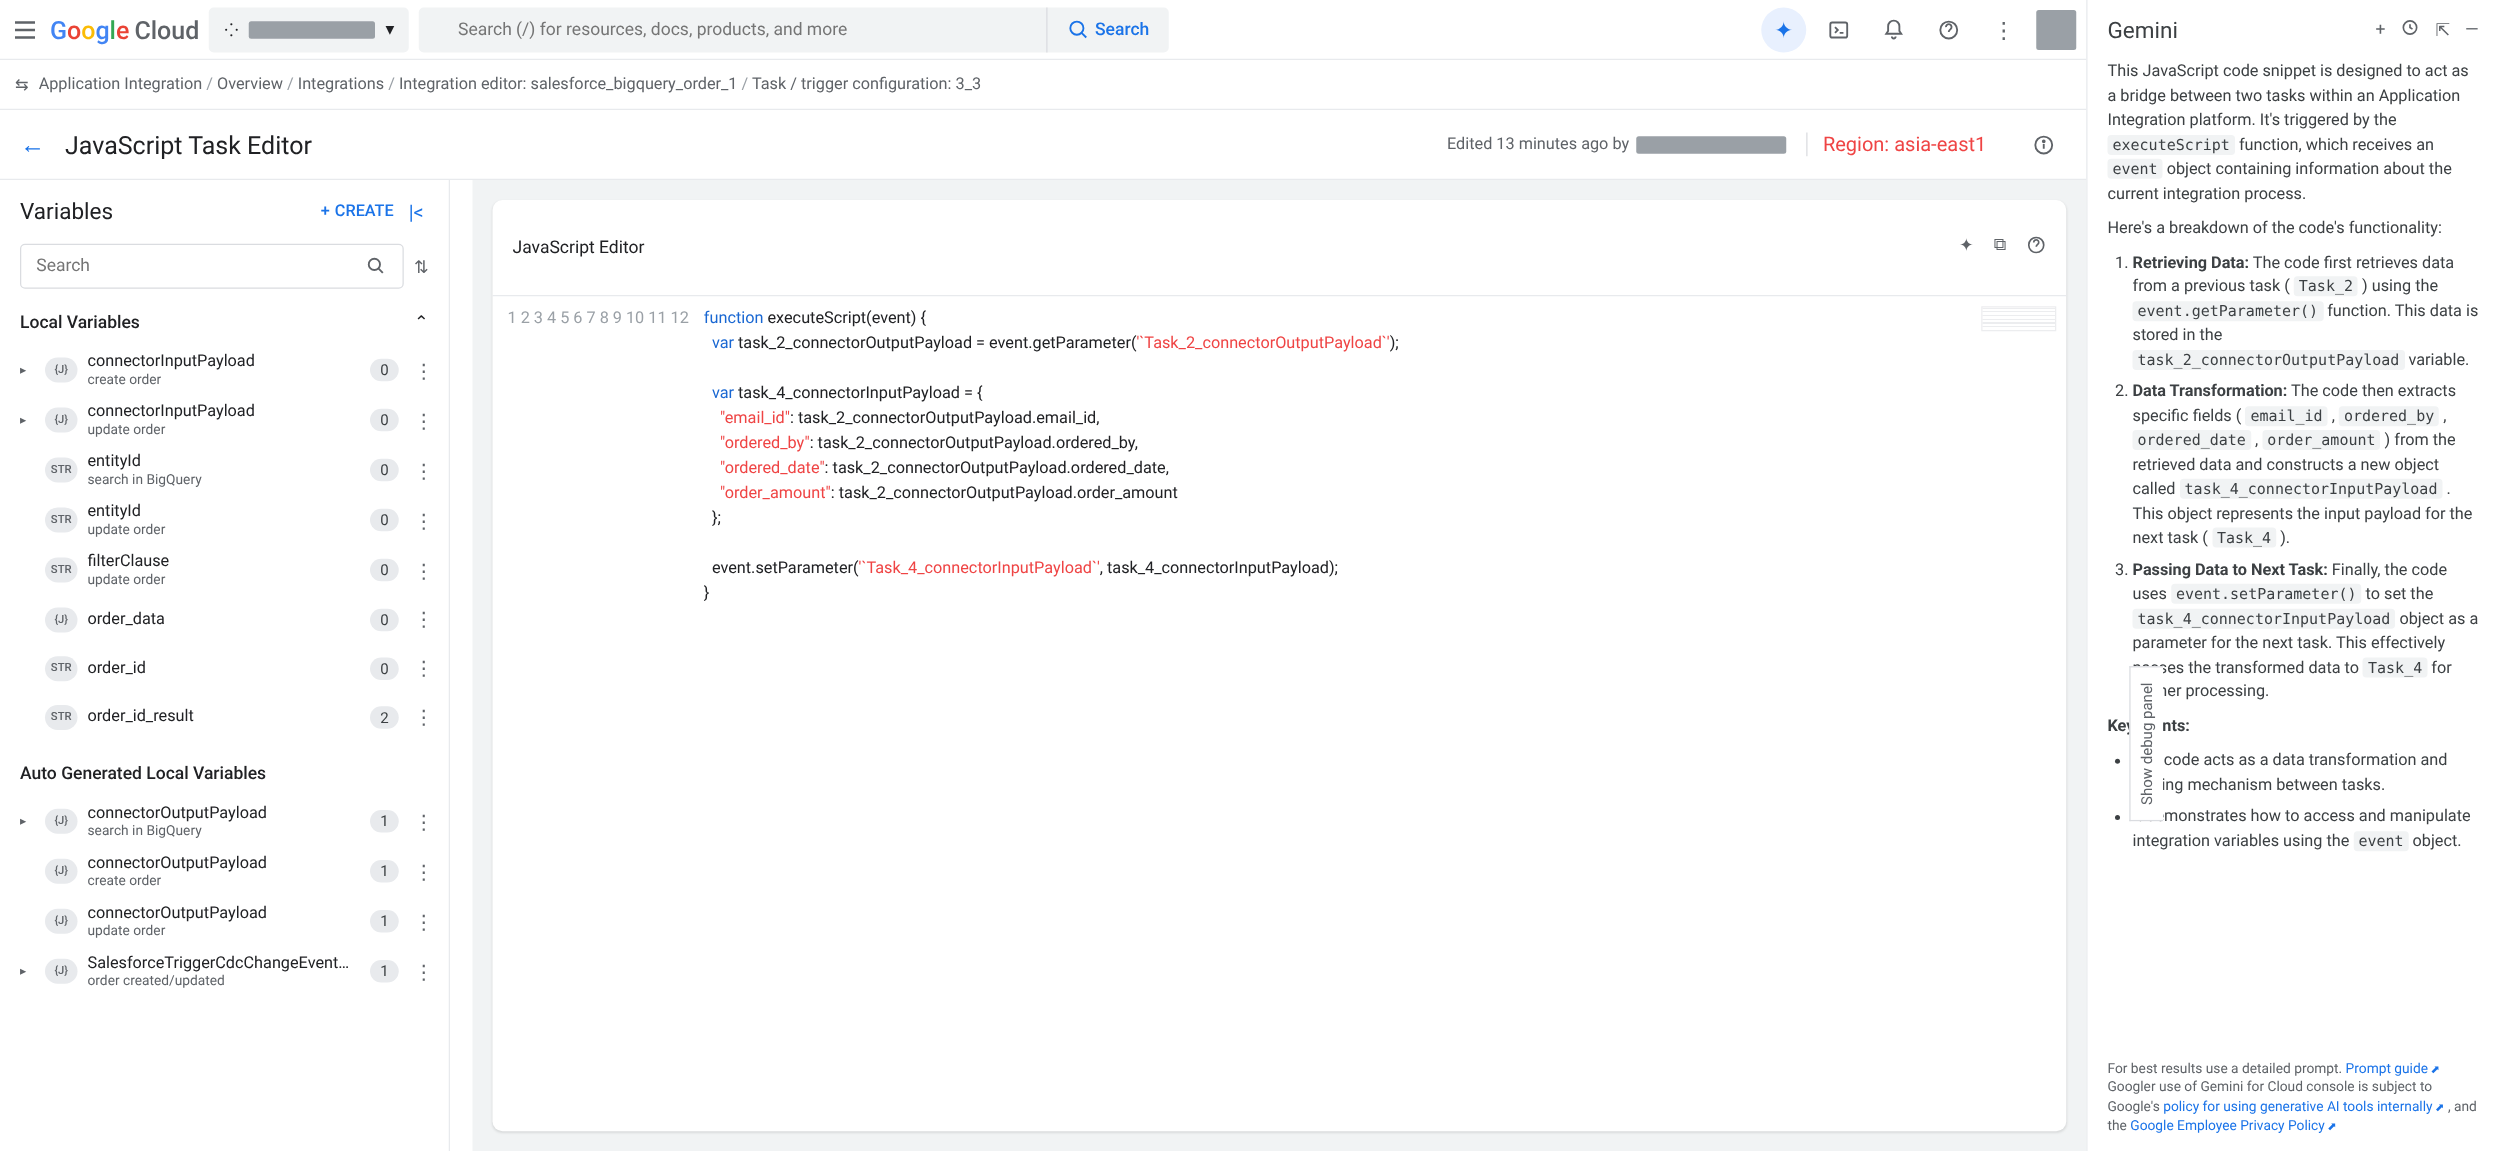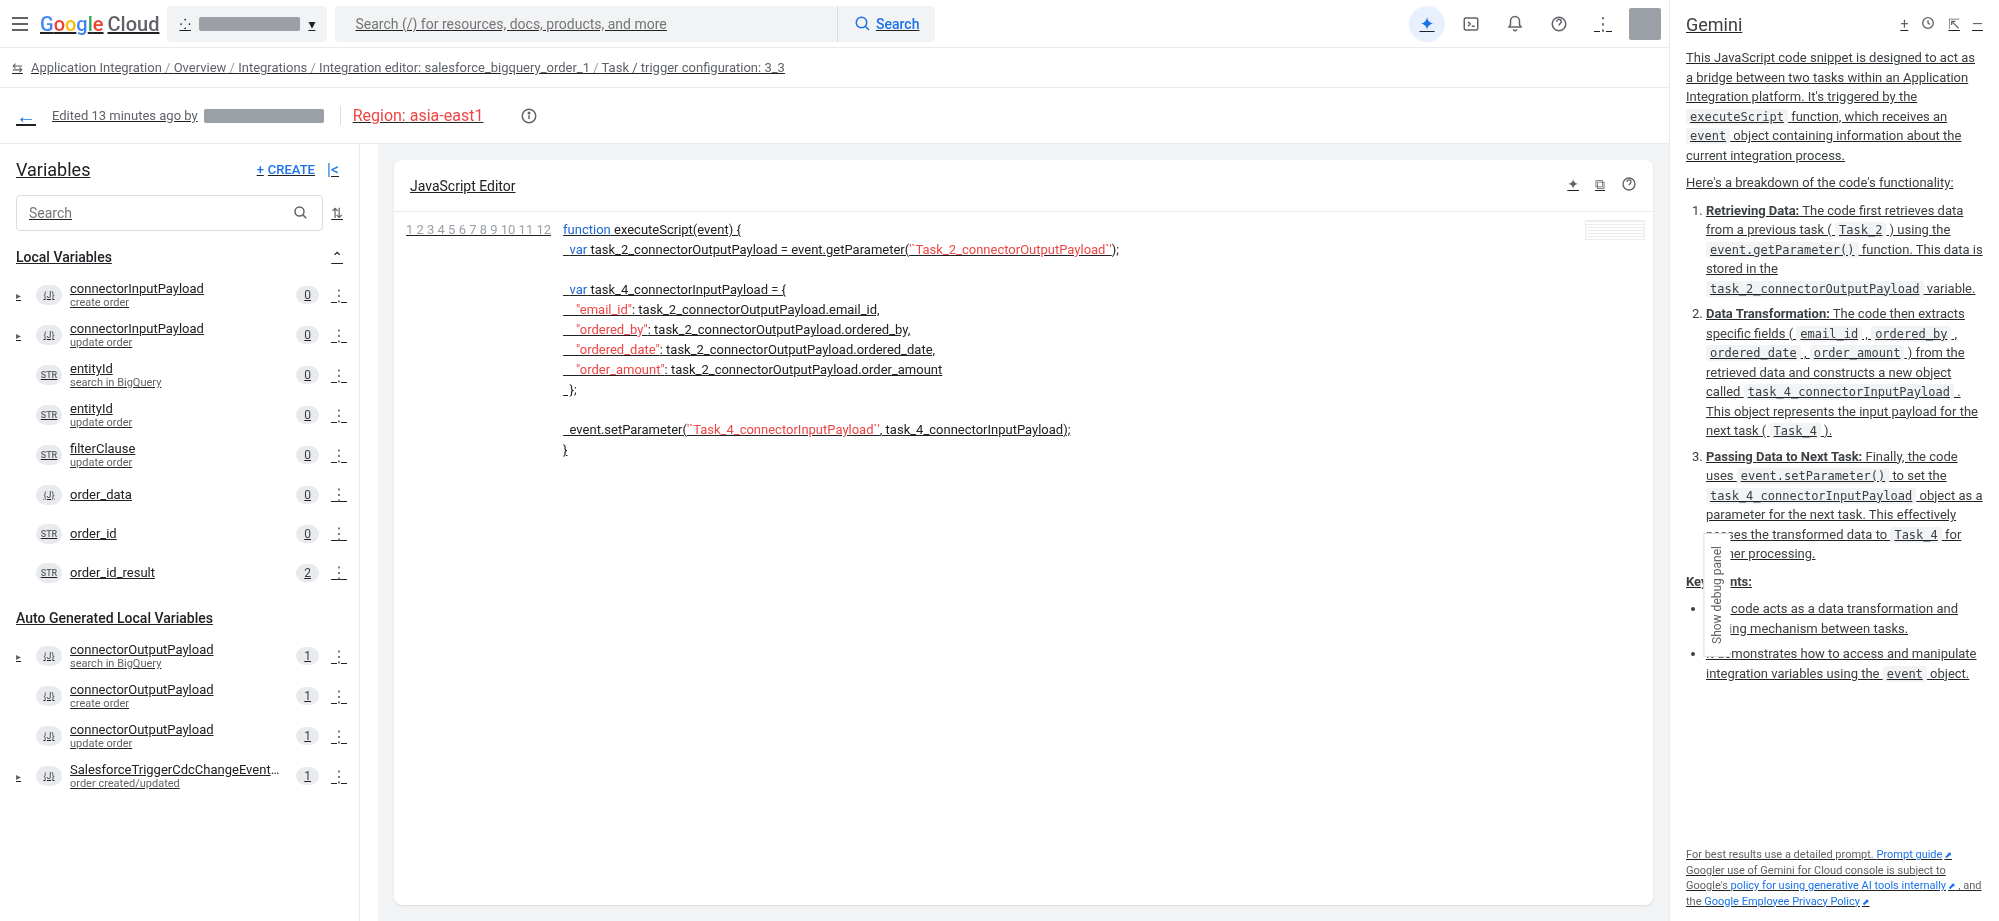--- a/index.html
+++ b/index.html
@@ -5,21 +5,21 @@
 * { margin: 0; padding: 0; box-sizing: border-box; font-family: 'Google Sans', Roboto, Arial, sans-serif; }
 body { background: #fff; color: #202124; font-size: 14px; overflow: hidden; }
 .top-header { height: 48px; display: flex; align-items: center; padding: 0 8px; border-bottom: 1px solid #e8eaed; gap: 8px; }
 .menu-icon { width: 24px; height: 24px; display: flex; flex-direction: column; justify-content: center; gap: 4px; cursor: pointer; padding: 0 4px; }
 .menu-icon span { height: 2px; background: #5f6368; }
 .logo { display: flex; align-items: center; gap: 4px; font-size: 20px; font-weight: 500; }
 .logo-text { color: #5f6368; }
 .project-selector { display: flex; align-items: center; background: #f1f3f4; border-radius: 4px; height: 36px; padding: 0 12px; min-width: 160px; gap: 8px; cursor: pointer; }
 .redact { background: #9aa0a6; height: 14px; flex: 1; border-radius: 2px; }
 .search-bar { display: flex; align-items: center; background: #f1f3f4; border-radius: 4px; height: 36px; flex: 1; max-width: 600px; }
-.search-input { flex: 1; border: none; background: transparent; padding: 0 20px; font-size: 14px; color: #5f6368; outline: none; }
+.search-input { flex: 1; border: none; background: transparent; padding: 0 31px; font-size: 14px; color: #5f6368; outline: none; }
 .search-btn { display: flex; align-items: center; gap: 4px; padding: 0 16px; color: #1a73e8; font-weight: 500; border-left: 1px solid #dadce0; height: 100%; cursor: pointer; }
 .header-icons { display: flex; align-items: center; gap: 8px; margin-left: auto; }
 .icon-btn { width: 36px; height: 36px; border-radius: 50%; display: flex; align-items: center; justify-content: center; cursor: pointer; color: #5f6368; font-size: 18px; }
 .icon-btn.gemini-spark { background: #e8f0fe; color: #1a73e8; }
 .gemini-panel-header { display: flex; align-items: center; padding: 0 16px; height: 48px; gap: 12px; }
 .gemini-title { font-size: 18px; color: #3c4043; flex: 1; }
 .breadcrumb { height: 40px; display: flex; align-items: center; padding: 0 12px; border-bottom: 1px solid #e8eaed; gap: 8px; color: #5f6368; font-size: 13px; }
 .bc-sep { color: #9aa0a6; }
 .page-header { height: 56px; display: flex; align-items: center; padding: 0 16px; border-bottom: 1px solid #e8eaed; gap: 16px; }
 .back-arrow { color: #1a73e8; font-size: 20px; cursor: pointer; }
@@ -40,21 +40,21 @@
 .var-item { display: flex; align-items: center; padding: 6px 8px 6px 16px; gap: 8px; cursor: pointer; }
 .expand-arrow { width: 12px; color: #5f6368; font-size: 10px; }
 .type-badge { width: 26px; height: 20px; border-radius: 10px; background: #e8eaed; display: flex; align-items: center; justify-content: center; font-size: 9px; font-weight: 500; color: #5f6368; }
 .var-info { flex: 1; min-width: 0; }
 .var-name { font-size: 13px; color: #202124; white-space: nowrap; overflow: hidden; text-overflow: ellipsis; }
 .var-sub { font-size: 11px; color: #5f6368; }
 .count-badge { background: #e8eaed; border-radius: 10px; padding: 2px 8px; font-size: 12px; color: #3c4043; }
 .more-dots { color: #5f6368; cursor: pointer; padding: 4px; font-size: 16px; }
 .center-panel { flex: 1; background: #f1f3f4; padding: 16px; display: flex; flex-direction: column; position: relative; }
 .editor-card { background: #fff; border-radius: 8px; flex: 1; display: flex; flex-direction: column; box-shadow: 0 1px 2px rgba(0,0,0,0.1); }
-.editor-header { display: flex; align-items: center; padding: 16px 16px; border-bottom: 1px solid #e8eaed; }
+.editor-header { display: flex; align-items: center; padding: 28px 16px; border-bottom: 1px solid #e8eaed; }
 .editor-title { font-size: 14px; color: #202124; flex: 1; }
 .editor-icons { display: flex; gap: 16px; color: #5f6368; }
 .editor-icons span { cursor: pointer; }
 .code-area { flex: 1; display: flex; font-family: 'Roboto Mono', monospace; font-size: 13px; padding: 8px 0; overflow: auto; position: relative; }
 .line-numbers { color: #9aa0a6; text-align: right; padding: 0 12px; user-select: none; line-height: 20px; }
 .code-content { flex: 1; line-height: 20px; white-space: pre; padding-right: 16px; }
 .kw { color: #1967d2; }
 .str { color: #ef4444; }
 .minimap { position: absolute; right: 8px; top: 8px; width: 60px; height: 20px; background: repeating-linear-gradient(#dadce0 0 1px, transparent 1px 3px); opacity: .5; border: 1px solid #dadce0; }
 .debug-tab { position: absolute; right: 0; top: 50%; transform: translateY(-50%) rotate(-90deg); transform-origin: right center; background: #fff; padding: 6px 12px; font-size: 12px; color: #5f6368; border: 1px solid #dadce0; border-bottom: none; cursor: pointer; white-space: nowrap; margin-right: -48px; }
@@ -70,21 +70,21 @@
 .send-icon { color: #9aa0a6; cursor: pointer; }
 .footer-text { font-size: 11px; color: #5f6368; line-height: 1.4; }
 .footer-text a { color: #1a73e8; text-decoration: none; }
 .ext-icon::after { content: '⬈'; font-size: 9px; margin-left: 2px; }
 svg { width: 18px; height: 18px; }
 .avatar-redact { width: 32px; height: 32px; background: #9aa0a6; border-radius: 2px; }
 </style>
 </head>
 <body>
 
-<div style="display:flex;text-decoration:underline;">
+<div style="display:flex;">
 <div style="flex:1;">
 <div class="top-header">
   <div class="menu-icon">
           <span></span>
           <span></span>
           <span></span>
         </div>
   <div class="logo">
     <span style="font-weight:500"><span style="color:#4285F4">G</span><span style="color:#EA4335">o</span><span style="color:#FBBC05">o</span><span style="color:#4285F4">g</span><span style="color:#34A853">l</span><span style="color:#EA4335">e</span></span>
     <span class="logo-text">Cloud</span>
@@ -128,20 +128,21 @@
   </div>
 </div>
 
 <div class="breadcrumb">
   <span>⇆</span>
   <span id="bc-container"><span style="cursor: pointer;">Application Integration</span><span class="bc-sep"> / </span><span style="cursor: pointer;">Overview</span><span class="bc-sep"> / </span><span style="cursor: pointer;">Integrations</span><span class="bc-sep"> / </span><span style="cursor: pointer;">Integration editor:  salesforce_bigquery_order_1</span><span class="bc-sep"> / </span><span style="cursor: pointer;">Task / trigger configuration:  3_3</span></span>
 </div>
 
 <div class="page-header">
   <span class="back-arrow">←</span>
+  <span class="page-title">JavaScript Task Editor</span>
   <span class="edited-text">
     <span>Edited 13 minutes ago by</span>
     <span class="redact" style="width:120px;flex:none"></span>
   </span>
   <span class="region-text">
     <span>Region:</span> <span>asia-east1</span>
   </span>
   <div class="icon-btn">
     <svg viewBox="0 0 24 24" fill="none" stroke="#5f6368" stroke-width="2">
             <circle cx="12" cy="12" r="9"></circle>

